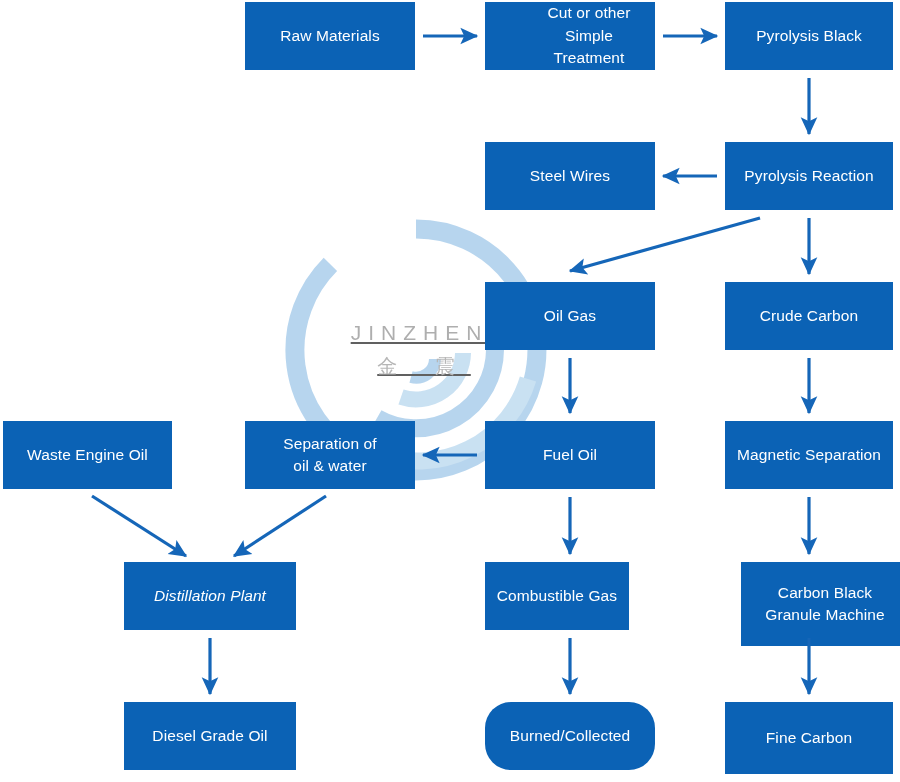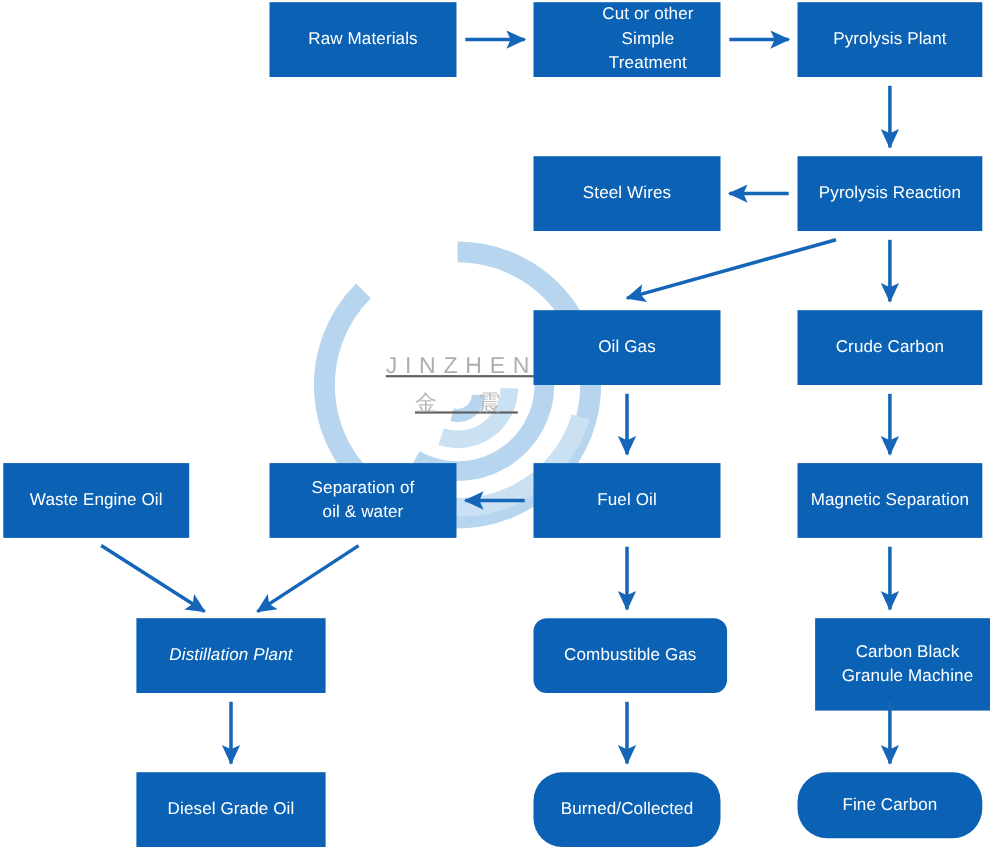--- a/index.html
+++ b/index.html
@@ -136,21 +136,21 @@
 
   <div id="node-layer">
       <div class="node" style="left: 245px; top: 2px; width: 170px; height: 68px;">
         <span class="lbl">Raw Materials</span>
       </div>
       <div class="node" style="left: 485px; top: 2px; width: 170px; height: 68px; padding-left: 44px;">
         <span class="lbl">Cut or other Simple
 Treatment</span>
       </div>
       <div class="node" style="left: 725px; top: 2px; width: 168px; height: 68px;">
-        <span class="lbl">Pyrolysis Plant</span>
+        <span class="lbl">Pyrolysis Black</span>
       </div>
       <div class="node" style="left: 485px; top: 142px; width: 170px; height: 68px;">
         <span class="lbl">Steel Wires</span>
       </div>
       <div class="node" style="left: 725px; top: 142px; width: 168px; height: 68px;">
         <span class="lbl">Pyrolysis Reaction</span>
       </div>
       <div class="node" style="left: 485px; top: 282px; width: 170px; height: 68px;">
         <span class="lbl">Oil Gas</span>
       </div>
@@ -166,31 +166,31 @@
       </div>
       <div class="node" style="left: 485px; top: 421px; width: 170px; height: 68px;">
         <span class="lbl">Fuel Oil</span>
       </div>
       <div class="node" style="left: 725px; top: 421px; width: 168px; height: 68px;">
         <span class="lbl">Magnetic Separation</span>
       </div>
       <div class="node" style="left: 124px; top: 562px; width: 172px; height: 68px; font-style: italic;">
         <span class="lbl">Distillation Plant</span>
       </div>
-      <div class="node" style="left: 485px; top: 562px; width: 176px; height: 68px; border-radius: 12px;">
+      <div class="node" style="left: 485px; top: 562px; width: 144px; height: 68px;">
         <span class="lbl">Combustible Gas</span>
       </div>
       <div class="node" style="left: 725px; top: 562px; width: 168px; height: 84px; margin-left: 16px;">
         <span class="lbl">Carbon Black
 Granule Machine</span>
       </div>
       <div class="node" style="left: 124px; top: 702px; width: 172px; height: 68px;">
         <span class="lbl">Diesel Grade Oil</span>
       </div>
       <div class="node" style="left: 485px; top: 702px; width: 170px; height: 68px; border-radius: 26px;">
         <span class="lbl">Burned/Collected</span>
       </div>
-      <div class="node" style="left: 725px; top: 702px; width: 168px; height: 60px; border-radius: 27px;">
+      <div class="node" style="left: 725px; top: 702px; width: 168px; height: 72px;">
         <span class="lbl">Fine Carbon</span>
       </div>
     </div>
 
 </div>
 
 </body></html>

